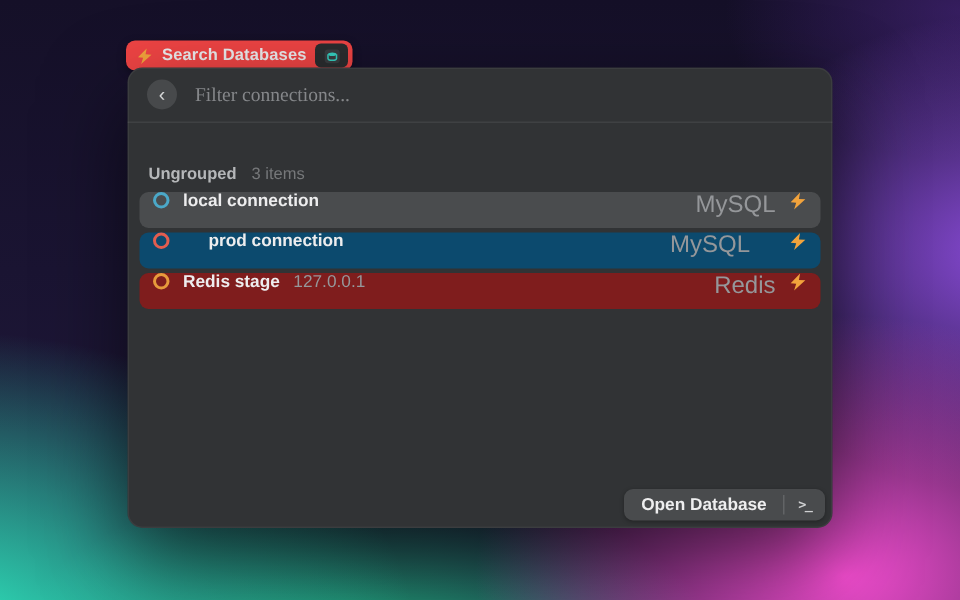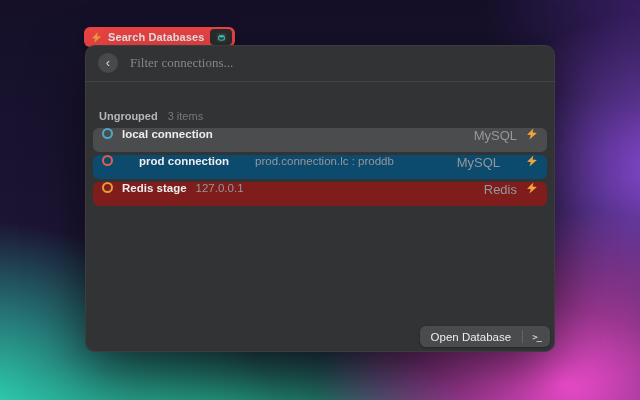--- a/index.html
+++ b/index.html
@@ -59,29 +59,29 @@
   .row.state-selected{background:#4a4c4e;}
   .row.state-default{background:#0c4a6e;gap:17px;}
   .row.state-hover{background:#7f1d1d;}
   .ring{
     width:7px;height:7px;border-radius:50%;border:2px solid #888;
     flex:0 0 auto;margin-right:9px;background:transparent;
   }
   .row-title{font-size:11.5px;font-weight:700;color:#ededee;white-space:nowrap;}
   .row-subtitle{font-size:11.5px;color:#95979a;margin-left:9px;white-space:nowrap;}
   .row-spacer{flex:1;}
-  .row-accessory{font-size:13px;color:#95979a;margin-right:9px;}
+  .row-accessory{font-size:16px;color:#95979a;margin-right:9px;}
   .bolt{flex:0 0 auto;display:flex;}
   
   .footer-btn{
     position:absolute;right:5px;bottom:5px;height:21px;
     display:flex;align-items:center;background:#494b4d;border-radius:6px;
     box-shadow:0 1px 3px rgba(0,0,0,0.3);cursor:pointer;
   }
-  .footer-btn .lbl{font-size:11.5px;font-weight:400;color:#eeeeef;padding:0 11px;}
+  .footer-btn .lbl{font-size:11.5px;font-weight:700;color:#eeeeef;padding:0 11px;}
   .footer-btn .div{width:1px;height:13px;background:rgba(255,255,255,0.14);}
   .footer-btn .key{
     font-family:"DejaVu Sans Mono","Liberation Mono",monospace;
     font-size:9px;font-weight:700;color:#cfd0d2;padding:0 9px;letter-spacing:-1px;
   }
 </style>
 </head>
 <body>
 
 <div class="badge">
@@ -122,21 +122,20 @@
       <span class="bolt">
         <svg width="12" height="12" viewBox="0 0 12 12">
             <path d="M7.4 0.4 L1.1 6.8 L4.8 7.1 L3.4 11.6 L10.9 4.9 L6.6 4.6 Z" fill="#F2A33C"></path>
           </svg>
       </span>
     </div>
 
     <div class="row state-default">
       <span class="ring" style="border-color: rgb(226, 93, 79);"></span>
       <span class="row-title">prod connection</span>
-      <span class="row-subtitle">prod.connection.lc : proddb</span>
       <span class="row-spacer"></span>
       <span class="row-accessory">MySQL</span>
       <span class="bolt">
         <svg width="12" height="12" viewBox="0 0 12 12">
             <path d="M7.4 0.4 L1.1 6.8 L4.8 7.1 L3.4 11.6 L10.9 4.9 L6.6 4.6 Z" fill="#F2A33C"></path>
           </svg>
       </span>
     </div>
 
     <div class="row state-hover">

